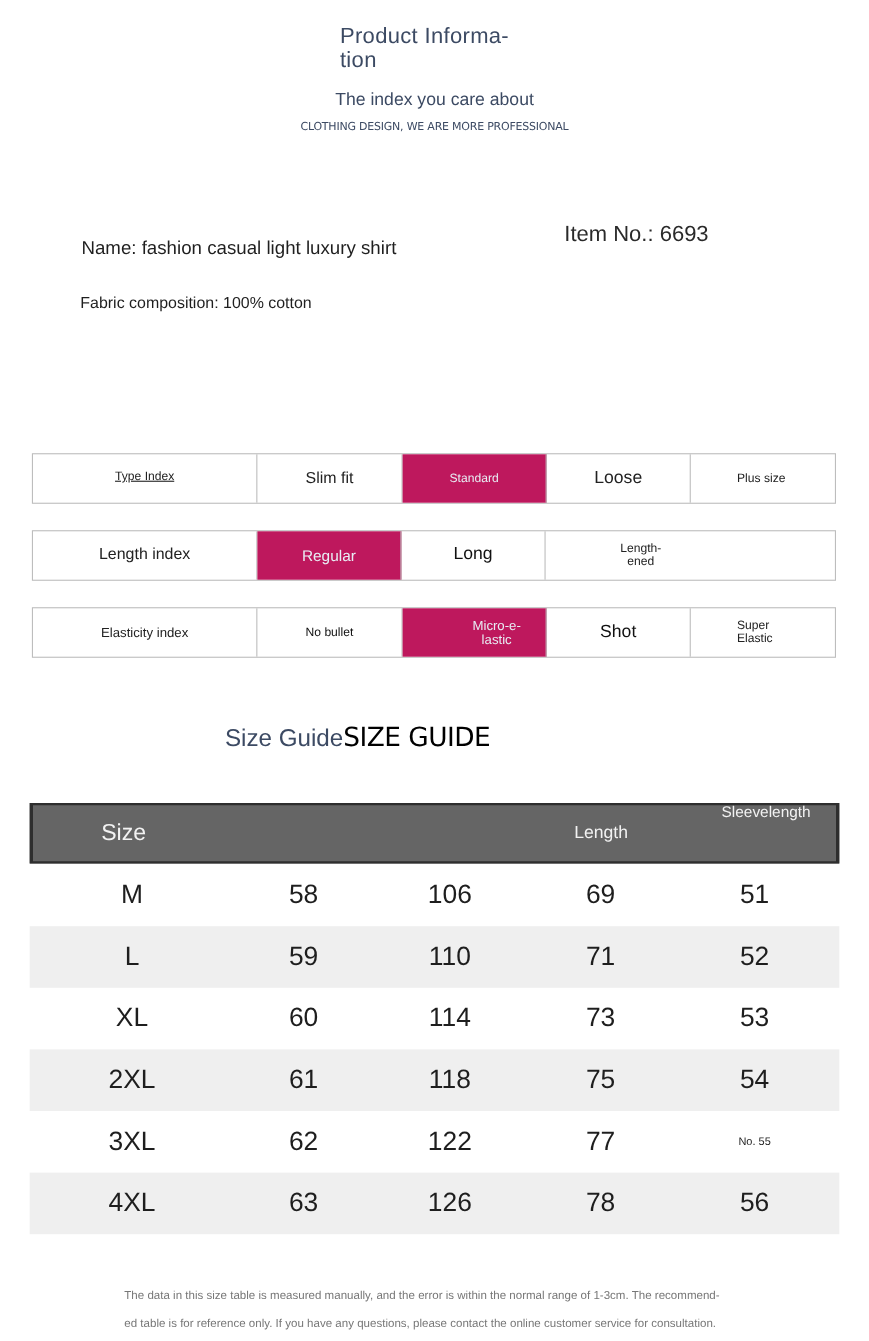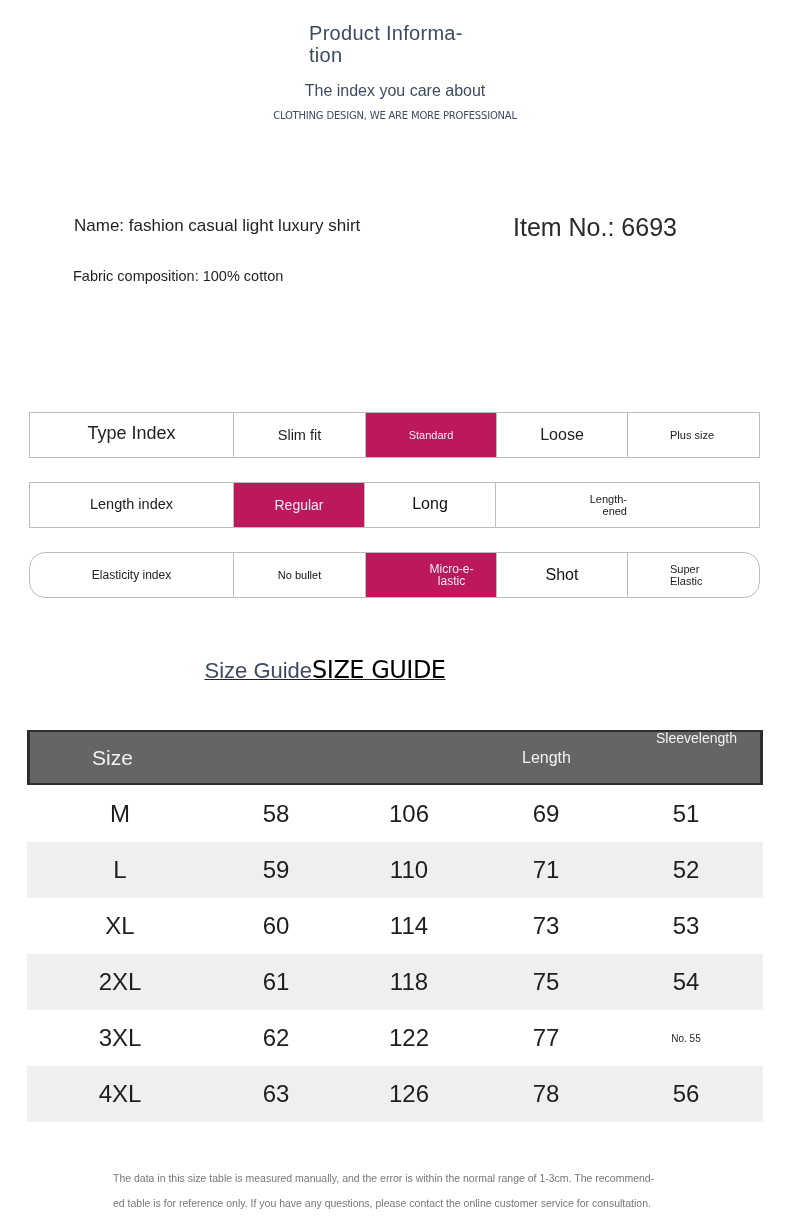--- a/index.html
+++ b/index.html
@@ -4,36 +4,36 @@
 <style>
   html, body { margin: 0; padding: 0; background: #ffffff; }
   body { width: 790px; height: 1219px; position: relative; overflow: hidden; font-family: "Liberation Sans", sans-serif; color: #222; }
   .abs { position: absolute; }
 
   .title { left: 309px; top: 22px; font-size: 20px; line-height: 22px; color: #3c4a63; letter-spacing: 0.3px; width: 170px; }
   .subtitle { left: 0; width: 790px; text-align: center; top: 82px; font-size: 16px; color: #3c4a63; }
   .subtitle2 { left: 0; width: 790px; text-align: center; top: 110px; font-size: 10px; color: #3c4a63; font-family: "DejaVu Sans", sans-serif; letter-spacing: -0.2px; }
 
   .name { left: 74px; top: 216px; font-size: 17px; color: #1f1f1f; }
-  .itemno { left: 513px; top: 213px; font-size: 25px; color: #2a2a2a; }
+  .itemno { left: 513px; top: 202px; font-size: 20px; color: #2a2a2a; }
   .fabric { left: 73px; top: 268px; font-size: 14.5px; color: #1f1f1f; }
 
   .idx-row { left: 29px; width: 731px; height: 46px; display: flex; border: 1px solid #bdbdbd; box-sizing: border-box; }
   .idx-cell { display: flex; align-items: center; justify-content: center; border-right: 1px solid #bdbdbd; box-sizing: border-box; color: #222; text-align: center; }
   .idx-cell:last-child { border-right: none; }
   .c1 { width: 204px; }
   .c2 { width: 132px; }
   .c3 { width: 131px; }
   .c4 { width: 131px; }
   .c5 { width: 131px; justify-content: flex-start; padding-left: 42px; text-align: left; }
   .sel { background: #be185d; color: #e8edf4; }
   .sel.left { justify-content: flex-start; padding-left: 41px; text-align: left; }
   .lh { line-height: 12px; }
 
-  .sg { left: 0; width: 650px; text-align: center; top: 656px; white-space: nowrap; text-decoration: underline; }
+  .sg { left: 0; width: 650px; text-align: center; top: 656px; white-space: nowrap; }
   .sg-a { font-size: 22px; color: #3c4a63; }
   .sg-b { font-size: 24px; color: #000; font-family: "DejaVu Sans", sans-serif; letter-spacing: -0.5px; }
 
   .thead { left: 27px; top: 730px; width: 736px; height: 55px; background: #656565; border: 2px solid #2e2e2e; border-left-width: 3px; border-right-width: 3px; box-sizing: border-box; color: #f2f2f2; }
   .th { position: absolute; top: 0; height: 51px; display: flex; align-items: center; }
   .th-size { left: 62px; font-size: 21px; }
   .th-len { left: 492px; font-size: 16px; }
   .th-slv { left: 626px; font-size: 14px; line-height: 12px; align-items: flex-start; justify-content: center; }
 
   .trow { position: absolute; left: 27px; width: 736px; height: 56px; }
@@ -56,38 +56,38 @@
   <div>tion</div>
 </div>
 <div class="abs subtitle">The index you care about</div>
 <div class="abs subtitle2">CLOTHING DESIGN, WE ARE MORE PROFESSIONAL</div>
 
 <div class="abs name">Name: fashion casual light luxury shirt</div>
 <div class="abs itemno">Item No.: 6693</div>
 <div class="abs fabric">Fabric composition: 100% cotton</div>
 
 <div class="abs idx-row" style="top:412px;">
-  <div class="idx-cell c1" style="font-size:18px;padding-bottom:4px;">Type Index</div>
+  <div class="idx-cell c1" style="font-size:11px;padding-bottom:4px;text-decoration:underline;">Type Index</div>
   <div class="idx-cell c2" style="font-size:14.5px;">Slim fit</div>
   <div class="idx-cell c3 sel" style="font-size:11px;">Standard</div>
   <div class="idx-cell c4" style="font-size:16px;">Loose</div>
   <div class="idx-cell c5" style="font-size:11px;">Plus size</div>
 </div>
 
 <div class="abs idx-row" style="top:482px;">
   <div class="idx-cell c1" style="font-size:14.5px;padding-bottom:2px;">Length index</div>
   <div class="idx-cell c3 sel" style="font-size:14px;">Regular</div>
   <div class="idx-cell c4" style="font-size:16px;color:#111;padding-bottom:2px;">Long</div>
-  <div class="idx-cell c5 lh" style="font-size:11px;flex-direction:column;align-items:flex-end;justify-content:center;">
+  <div class="idx-cell c5 lh" style="font-size:11px;flex-direction:column;align-items:center;justify-content:center;">
     <span>Length-</span>
     <span>ened</span>
   </div>
 </div>
 
-<div class="abs idx-row" style="top:552px;border-radius:16px;">
+<div class="abs idx-row" style="top:552px;">
   <div class="idx-cell c1" style="font-size:12px;">Elasticity index</div>
   <div class="idx-cell c2" style="font-size:11px;color:#111;">No bullet</div>
   <div class="idx-cell c3 sel left lh" style="font-size:12px;flex-direction:column;align-items:center;justify-content:center;">
     <span>Micro-e-</span>
     <span>lastic</span>
   </div>
   <div class="idx-cell c4" style="font-size:16px;color:#111;">Shot</div>
   <div class="idx-cell c5 lh" style="font-size:11px;flex-direction:column;align-items:flex-start;justify-content:center;">
     <span>Super</span>
     <span>Elastic</span>

